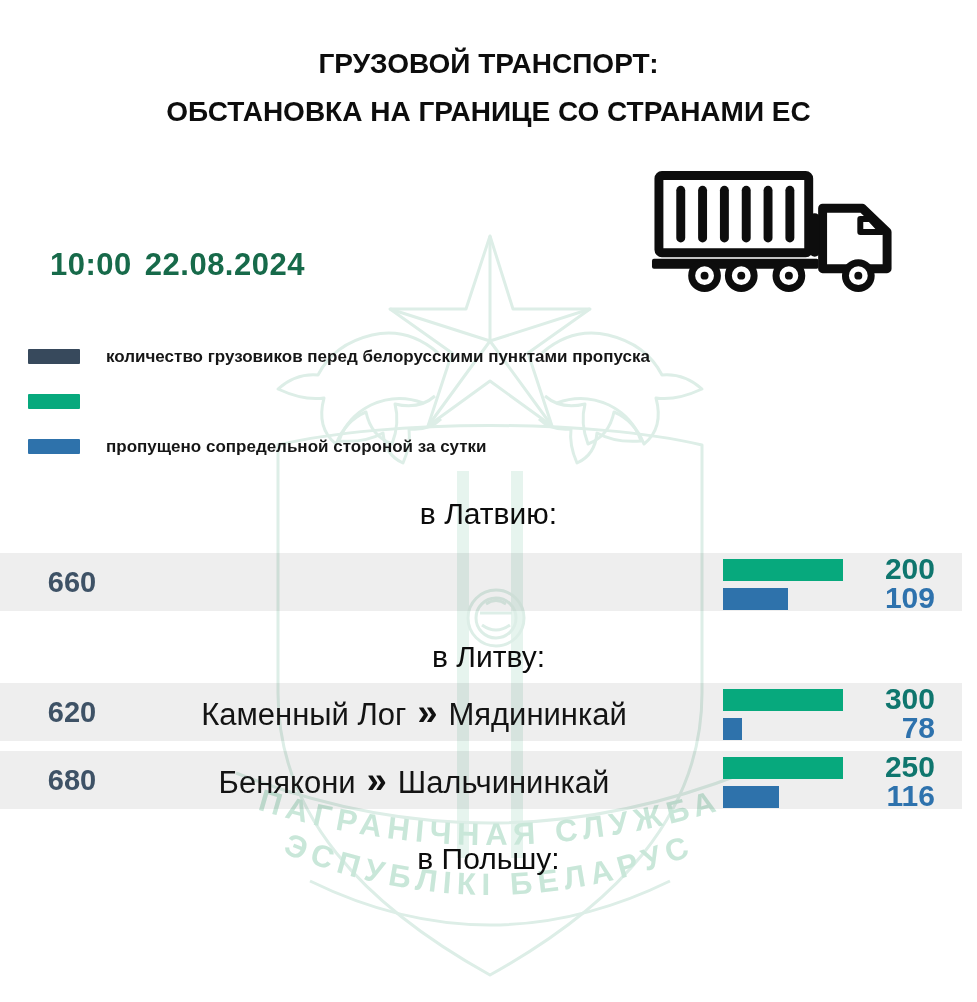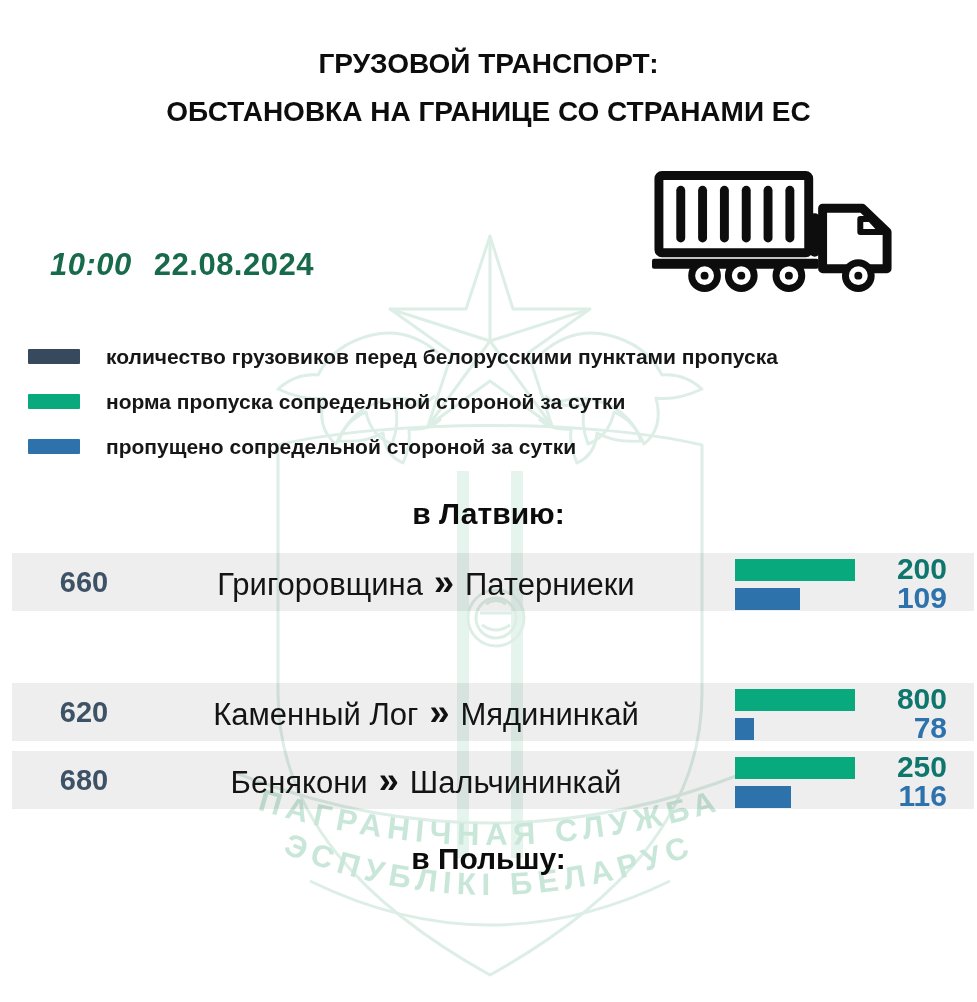--- a/index.html
+++ b/index.html
@@ -17,40 +17,40 @@
     position:absolute; top:40px; left:0; width:977px; z-index:2;
     text-align:center; font-weight:bold; font-size:28px; line-height:48px;
     color:#0d0d0d; letter-spacing:0;
   }
 
   
   .datetime {
     position:absolute; top:247px; left:50px; z-index:2;
     font-size:31px; font-weight:bold; color:#176a4a; letter-spacing:0.5px;
   }
-  .datetime .time { margin-right:22px;font-style:italic; }
+  .datetime .time { margin-right:13px; }
 
   
   .truck { position:absolute; left:650px; top:168px; width:248px; height:126px; z-index:2; }
 
   
   .legend { position:absolute; top:334px; left:28px; z-index:2; }
   .legend-item { display:flex; align-items:center; height:45px; }
   .swatch { width:52px; height:15px; border-radius:1px; margin-right:26px; flex:0 0 auto; }
-  .legend-label { font-size:21px; font-weight:bold; color:#161616; white-space:nowrap; }
+  .legend-label { font-size:17px; font-weight:bold; color:#161616; white-space:nowrap; }
 
   
   .section-header {
     position:absolute; left:0; width:977px; z-index:2;
-    text-align:center; font-size:30px; font-weight:bold; color:#0c0c0c;
+    text-align:center; font-size:30px; font-weight:normal; color:#0c0c0c;
   }
 
   
   .row {
-    position:absolute; left:12px; width:962px; height:58px; z-index:1;
+    position:absolute; left:0; width:962px; height:58px; z-index:1;
     background:rgba(20,20,20,0.072);
   }
   .queue {
     position:absolute; left:26px; top:13px; width:92px; text-align:center;
     font-size:29px; font-weight:bold; color:#3e5266;
   }
   .stations {
     position:absolute; left:108px; top:9px; width:612px; text-align:center;
     font-size:31px; color:#141414; white-space:nowrap;
   }
@@ -148,55 +148,52 @@
     </g>
   </svg>
 
   <div class="legend">
     <div class="legend-item">
       <span class="swatch" style="background-color: rgb(55, 73, 92);"></span>
       <span class="legend-label">количество грузовиков перед белорусскими пунктами пропуска</span>
     </div>
     <div class="legend-item">
       <span class="swatch" style="background-color: rgb(7, 169, 125);"></span>
-      <span class="legend-label">норма пропуска сопредельной стороной за сутки</span>
     </div>
     <div class="legend-item">
       <span class="swatch" style="background-color: rgb(46, 114, 171);"></span>
       <span class="legend-label">пропущено сопредельной стороной за сутки</span>
     </div>
   </div>
 
   <div class="section-header" style="top:497px">в Латвию:</div>
   <div class="row" style="top:553px">
     <div class="queue">660</div>
-    <div class="stations">
-      <span>Григоровщина</span><span class="chevron">»</span><span>Патерниеки</span>
-    </div>
     <div class="bars">
       <div class="bar norm" style="background-color: rgb(7, 169, 125);"></div>
       <div class="bar passed" style="background-color: rgb(46, 114, 171); width: 65px;"></div>
     </div>
     <div class="values">
       <div class="norm-value">200</div>
       <div class="passed-value">109</div>
     </div>
   </div>
 
+  <div class="section-header" style="top:640px">в Литву:</div>
   <div class="row" style="top:683px">
     <div class="queue">620</div>
     <div class="stations">
       <span>Каменный Лог</span><span class="chevron">»</span><span>Мядининкай</span>
     </div>
     <div class="bars">
       <div class="bar norm" style="background-color: rgb(7, 169, 125);"></div>
       <div class="bar passed" style="background-color: rgb(46, 114, 171); width: 19px;"></div>
     </div>
     <div class="values">
-      <div class="norm-value">800</div>
+      <div class="norm-value">300</div>
       <div class="passed-value">78</div>
     </div>
   </div>
   <div class="row" style="top:751px">
     <div class="queue">680</div>
     <div class="stations">
       <span>Бенякони</span><span class="chevron">»</span><span>Шальчининкай</span>
     </div>
     <div class="bars">
       <div class="bar norm" style="background-color: rgb(7, 169, 125);"></div>

